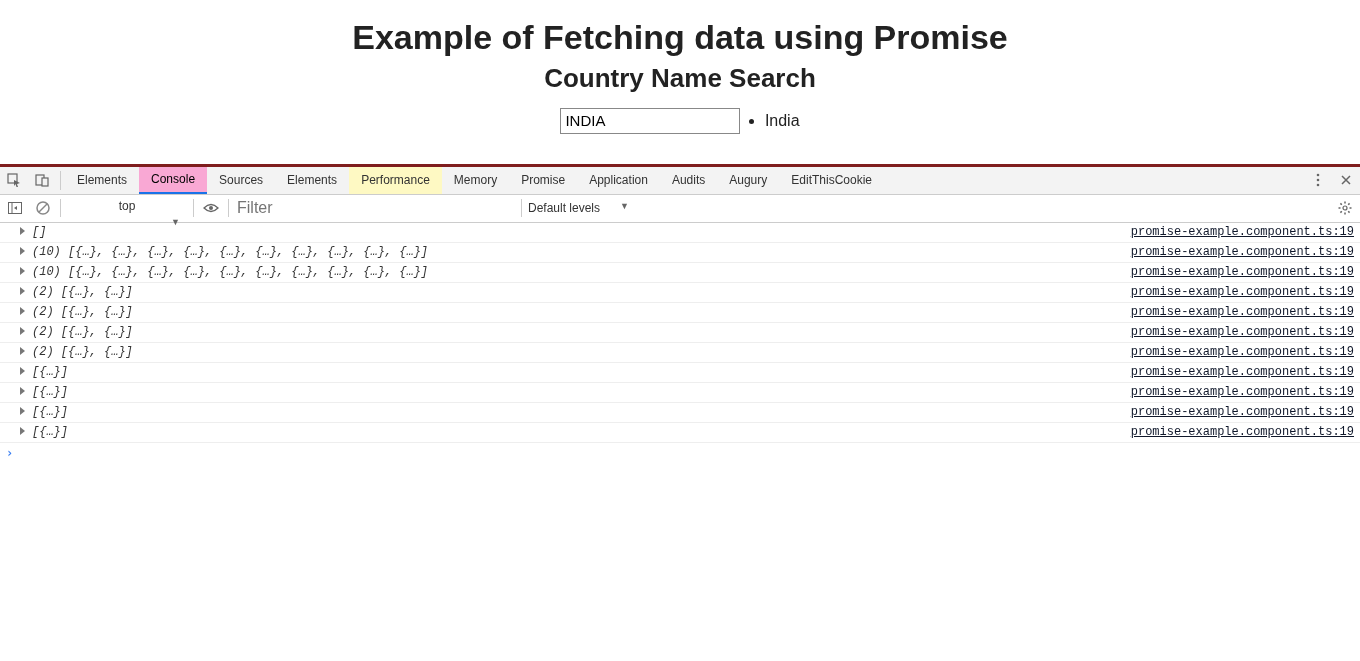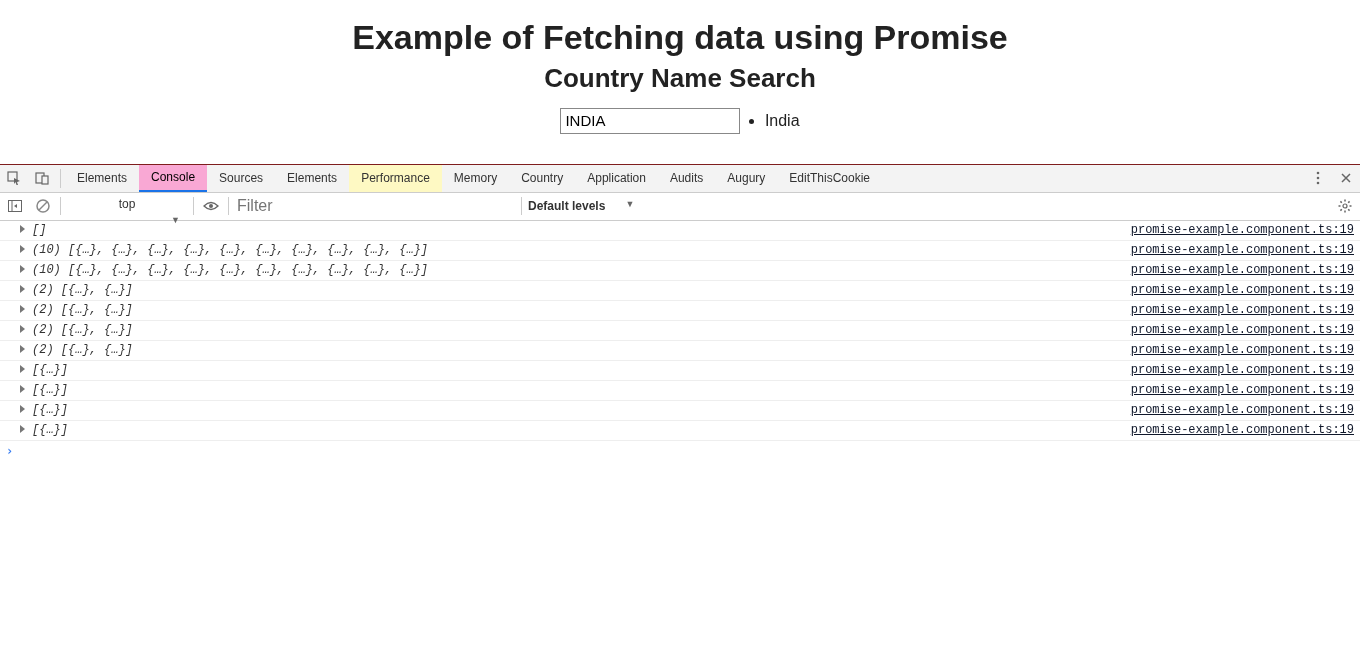--- a/index.html
+++ b/index.html
@@ -16,21 +16,21 @@
   .search-input {
     width: 180px; height: 26px; font-size: 15px; padding: 2px 4px;
     border: 1px solid #888;
   }
   .result-list { text-align: left; display: inline-block; margin: 6px 0 0; padding-left: 20px; }
   .result-list li { font-size: 16px; }
 
   
   .devtools {
     margin-top: 30px;
-    border-top: 1px solid #7f1d1d;
+    border-top: 3px solid #7f1d1d;
     font-family: "Segoe UI", Arial, sans-serif;
     font-size: 12px;
     color: #333;
   }
   .dt-tabs {
     display: flex; align-items: stretch; height: 28px;
     border-bottom: 1px solid #ccc;
     background: #f3f3f3;
   }
   .dt-icon-btn {
@@ -62,21 +62,21 @@
   .dt-select {
     display: flex; align-items: center; gap: 4px; min-width: 120px;
     padding: 0 6px; height: 20px; border: 1px solid transparent; flex-direction: column;
   }
   .dt-select .caret { font-size: 9px; color: #666; margin-left: auto; }
   .dt-filter {
     border: none; outline: none; height: 20px; width: 280px;
     font-size: 16px; color: #666; background: transparent;
   }
   .dt-vline { width: 1px; height: 18px; background: #ccc; }
-  .dt-levels { font-size: 12px; color: #333; display:flex; align-items:flex-start; gap:20px;font-weight:bold;}
+  .dt-levels { font-size: 12px; color: #333; display:flex; align-items:flex-start; gap:20px;}
   .dt-gear-right { margin-left: auto; }
 
   .dt-console-body { font-family: Consolas, "Courier New", monospace; font-size: 12px; }
   .dt-row {
     display: flex; align-items: center;
     border-bottom: 1px solid #eee;
     padding: 2px 6px 2px 18px;
     min-height: 20px;
     position: relative;
   }
@@ -122,21 +122,21 @@
           <rect x="7" y="5" width="6" height="8" fill="#f3f3f3" stroke="#666" stroke-width="1.2"></rect>
         </svg>
     </div>
     <div class="dt-spacer-divider"></div>
     <div class="dt-tab">Elements</div>
     <div class="dt-tab active">Console</div>
     <div class="dt-tab">Sources</div>
     <div class="dt-tab">Elements</div>
     <div class="dt-tab highlight">Performance</div>
     <div class="dt-tab">Memory</div>
-    <div class="dt-tab">Country</div>
+    <div class="dt-tab">Promise</div>
     <div class="dt-tab">Application</div>
     <div class="dt-tab">Audits</div>
     <div class="dt-tab">Augury</div>
     <div class="dt-tab">EditThisCookie</div>
     <div class="dt-tabs-right">
       <div class="dt-icon-btn">
         <svg width="4" height="14" viewBox="0 0 4 14">
             <circle cx="2" cy="2" r="1.3" fill="#666"></circle>
             <circle cx="2" cy="7" r="1.3" fill="#666"></circle>
             <circle cx="2" cy="12" r="1.3" fill="#666"></circle>

